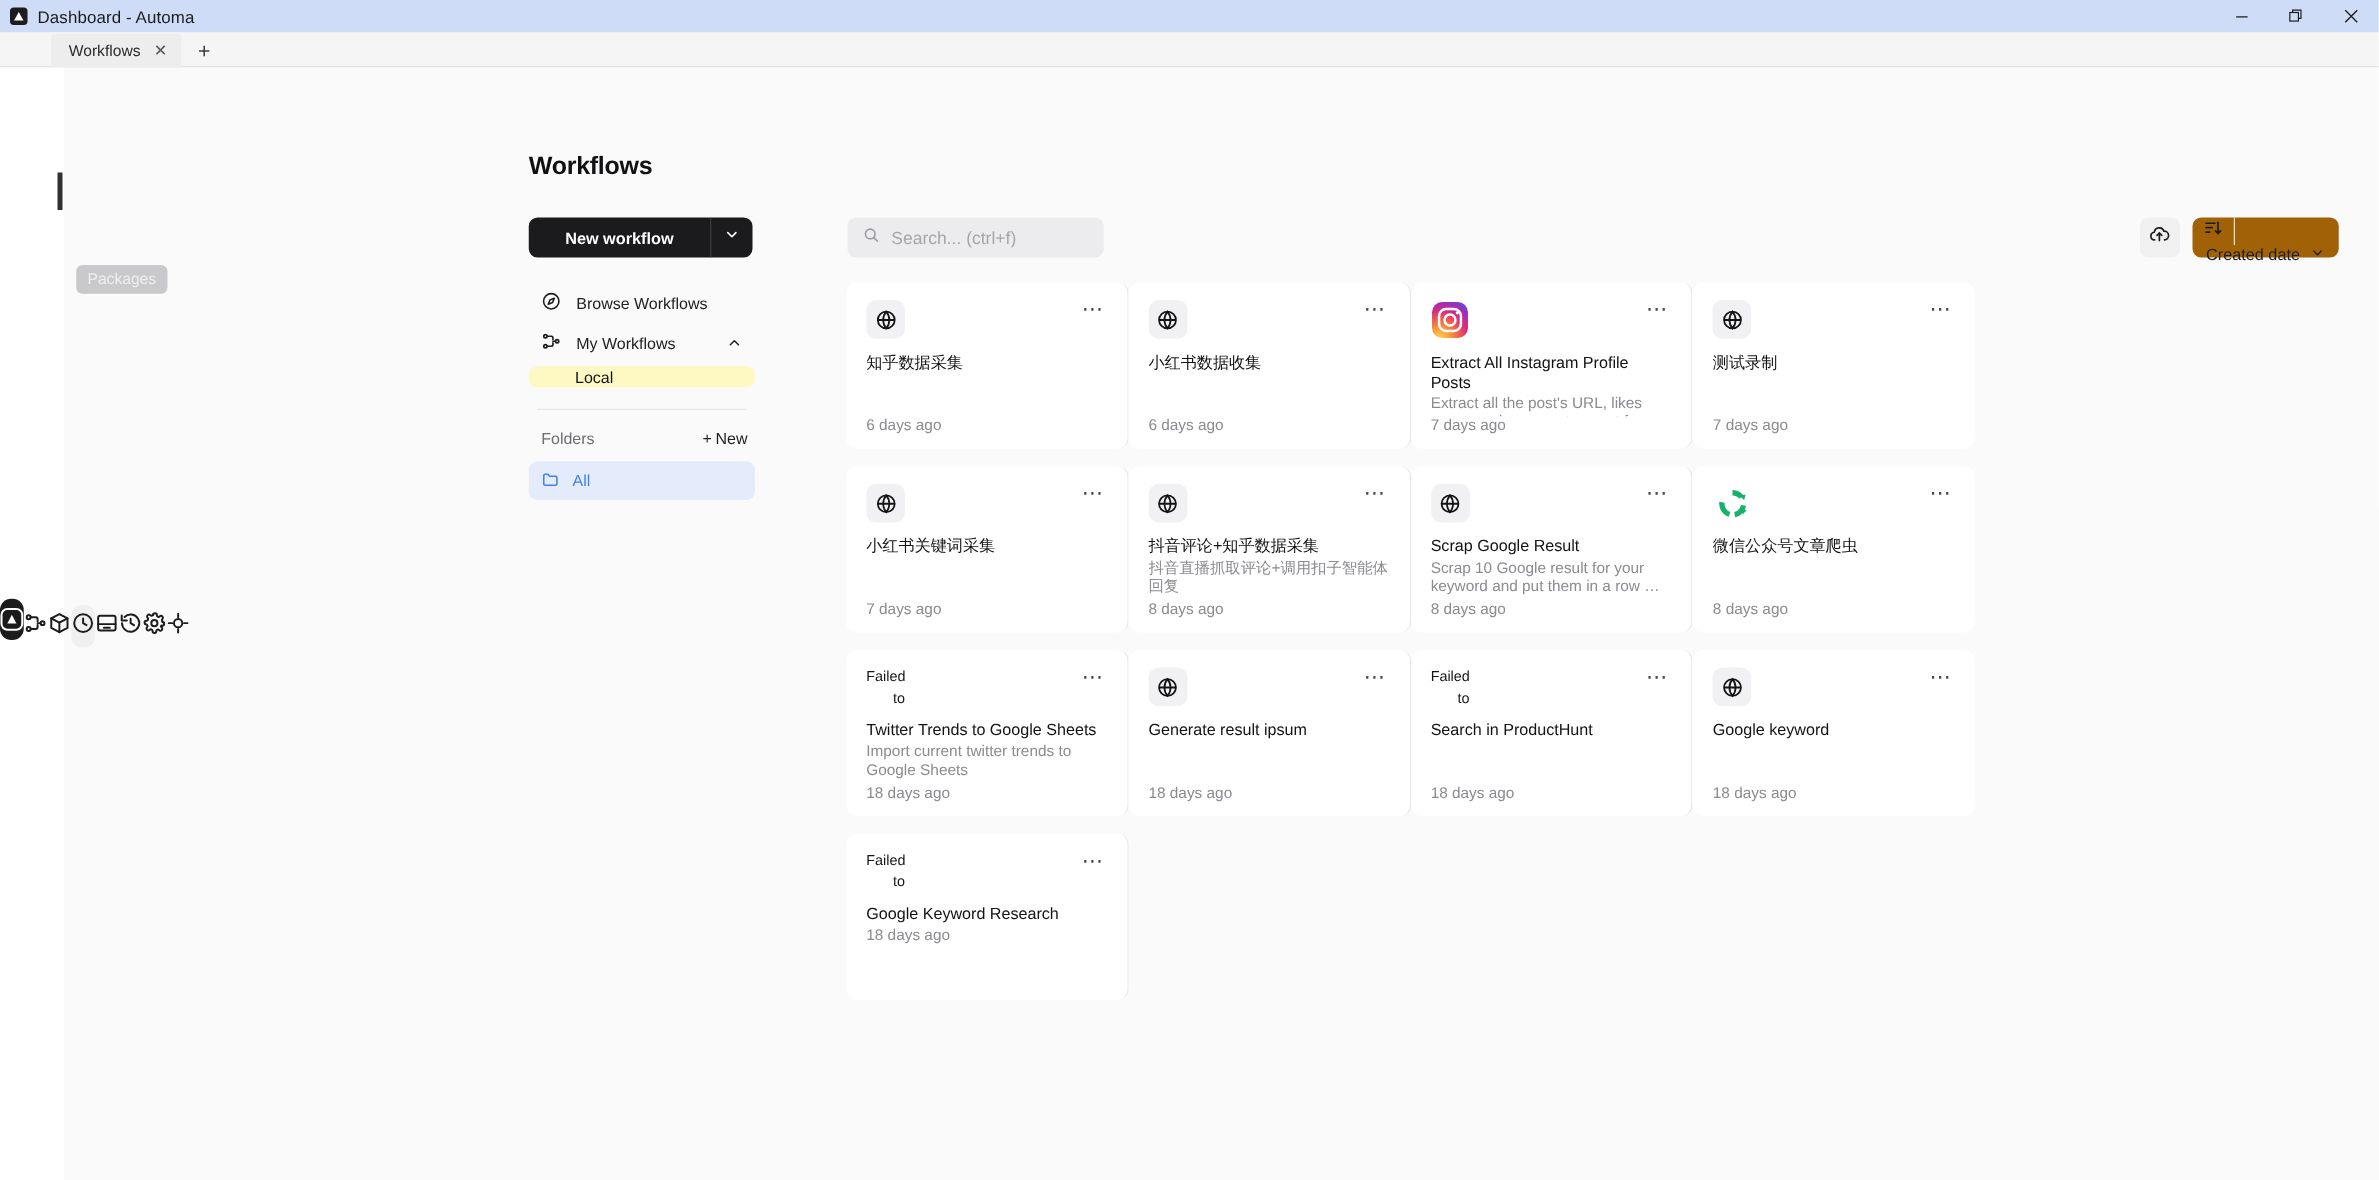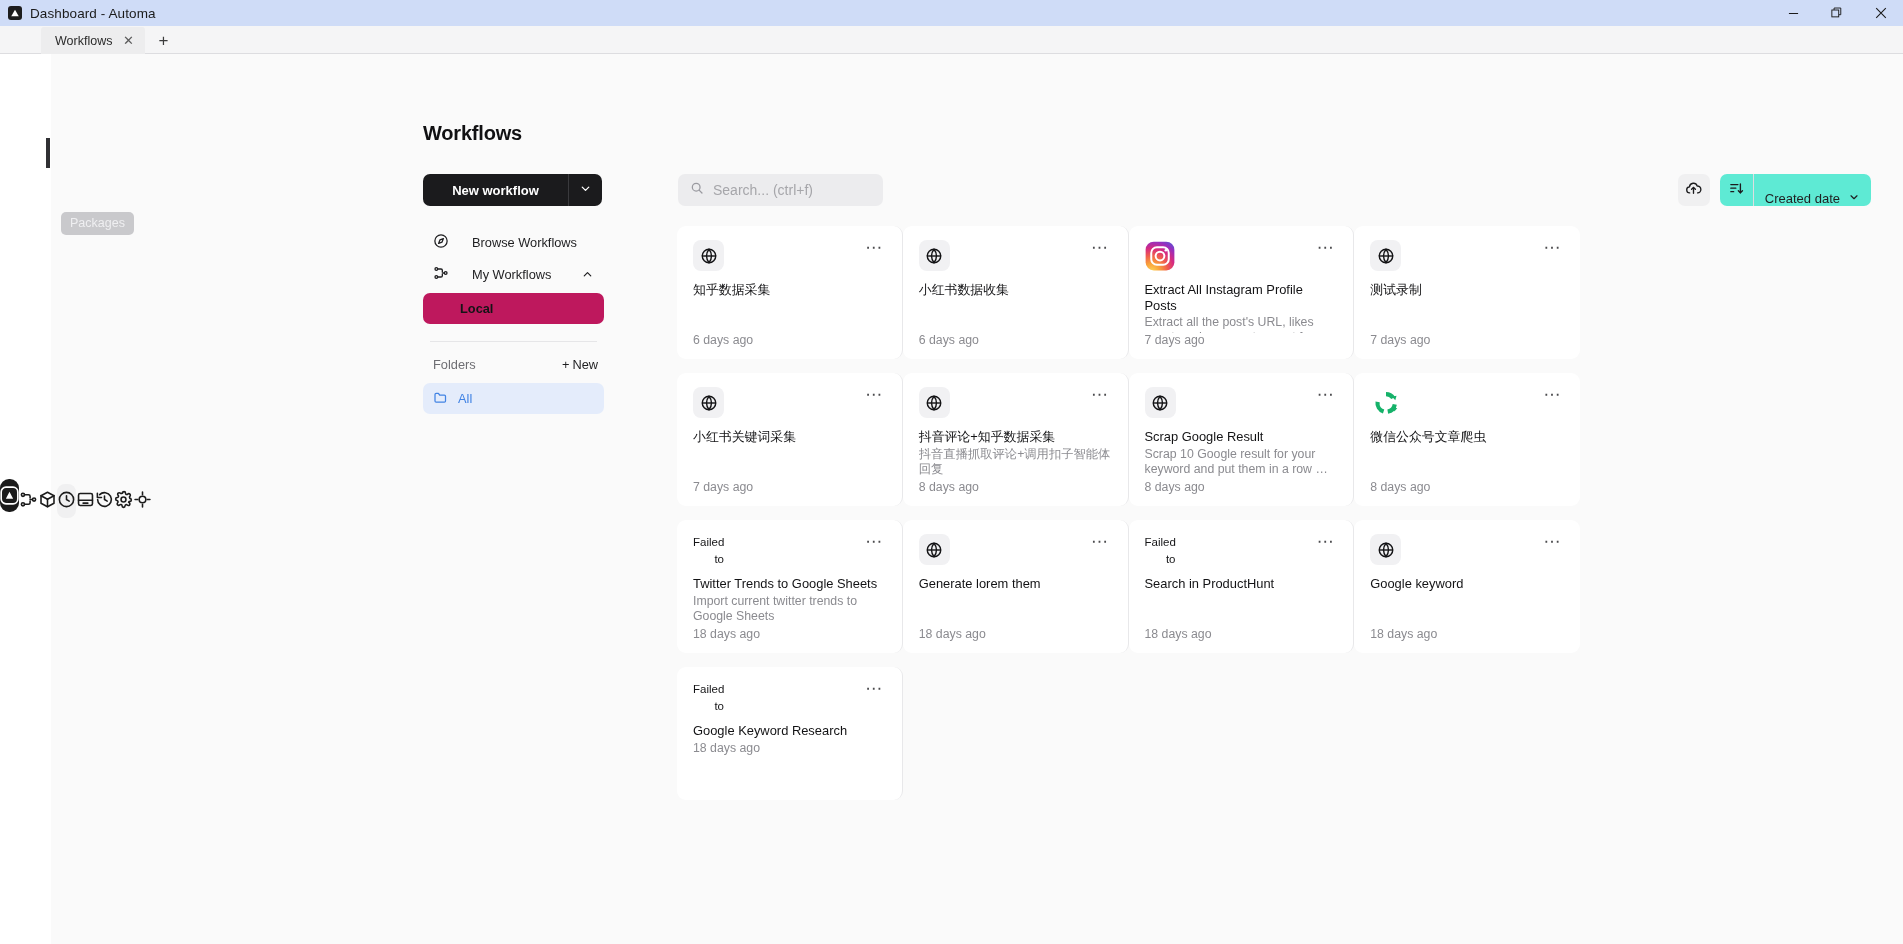--- a/index.html
+++ b/index.html
@@ -209,24 +209,25 @@
   .icon-btn {
     width: 32px; height: 32px;
     background: #f0f0f1;
     border-radius: 7px;
     display: flex; align-items: center; justify-content: center;
     cursor: pointer;
     color: #1c1c1e;
   }
   .sort-group {
     height: 32px;
-    background: #5eead4;
+    background: #a16207;
     border-radius: 7px;
-    display: flex; align-items: flex-end;
-    cursor: pointer;
+    display: flex; align-items: flex-start;
+    cursor: pointer;
+    flex-direction: column;
   }
   .sort-icon-part {
     width: 34px; height: 32px;
     display: flex; align-items: center; justify-content: center;
     border-right: 1px solid #dedee0;
     color: #1c1c1e;
   }
   .sort-label-part {
     display: flex; align-items: center; gap: 8px;
     padding: 0 11px 0 11px;
@@ -235,38 +236,38 @@
   }
 
   
   .navcol {
     position: absolute;
     left: 372px; top: 172px;
     width: 181px;
   }
   .nav-item {
     display: flex; align-items: center;
-    gap: 23px;
+    gap: 12px;
     height: 32px;
     padding: 0 10px;
     border-radius: 7px;
     font-size: 12.8px;
     color: #1e1e20;
     cursor: pointer;
   }
   .nav-item .nav-caret { margin-left: auto; display: flex; align-items: center; }
   .nav-sub {
-    height: 31px;
+    height: 17px;
     display: flex; align-items: center;
     padding-left: 37px;
     border-radius: 7px;
     font-size: 12.8px;
-    font-weight: 700;
+    font-weight: 400;
     color: #141416;
-    background: #be185d;
+    background: #fef9c3;
     margin-top: 3px;
     cursor: pointer;
   }
   .nav-divider { height: 1px; background: #e6e6e8; margin: 17px 7px 0 7px; }
   .folders-head {
     display: flex; align-items: center;
     height: 32px;
     padding: 0 6px 0 10px;
     margin-top: 6px;
     font-size: 12.8px;
@@ -765,21 +766,21 @@
           <div class="card-top">
        <div class="card-icon-box">
     <svg width="18" height="18" viewBox="0 0 24 24" fill="none" stroke="currentColor" stroke-width="1.9">
       <circle cx="12" cy="12" r="9"></circle>
                 <path d="M3 12 H21"></path>
       <path d="M12 3a14 14 0 0 1 0 18a14 14 0 0 1 0-18z"></path>
     </svg>
             </div>
        <div class="card-menu">⋯</div>
      </div>
-     <div class="card-title">Generate lorem them</div>
+     <div class="card-title">Generate result ipsum</div>
 
      <div class="card-time">18 days ago</div>
         </div>
         <div class="card">
           <div class="card-top">
        <div class="card-icon-broken">
       <i>Failed</i>
               <i>to</i>
             </div>
        <div class="card-menu">⋯</div>

